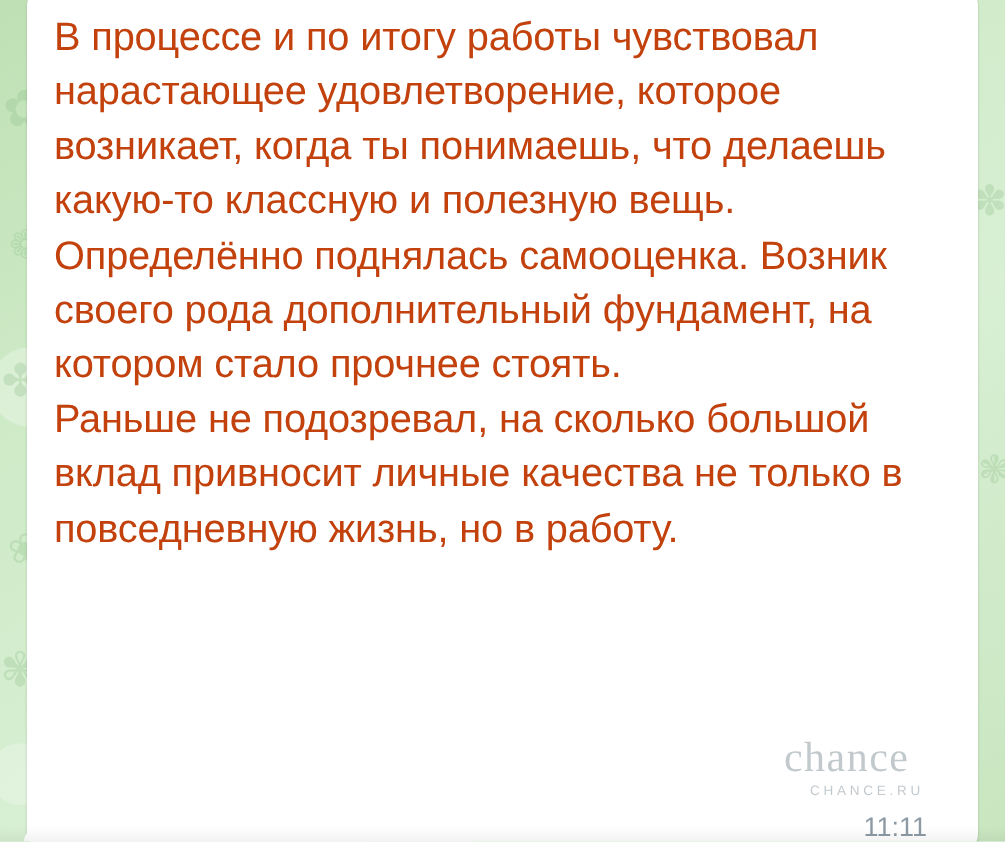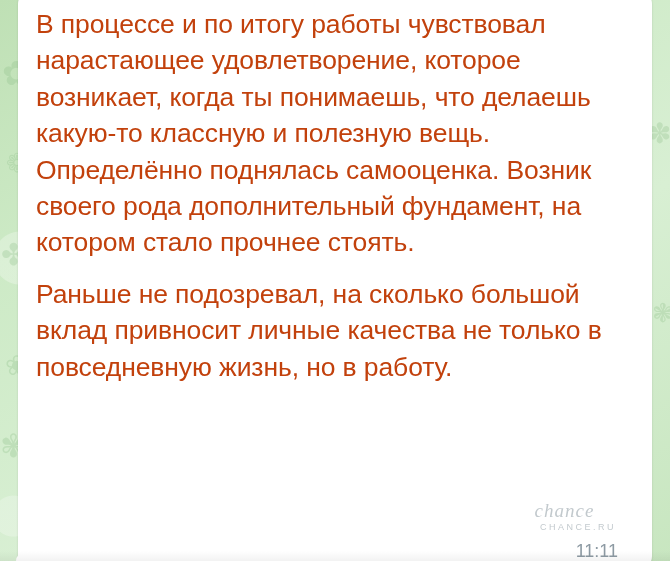--- a/index.html
+++ b/index.html
@@ -64,21 +64,21 @@
   }
 
   .msg-text {
     color: #c2410c;
     font-size: 26.5px;
     line-height: 36.4px;
     letter-spacing: -0.1px;
     white-space: pre-wrap;
     word-wrap: break-word;
   }
-  .para + .para { margin-top: 15px; }
+  .para + .para { margin-top: 0px; }
 
   
   .meta {
     position: absolute;
     right: 34px;
     bottom: 8px;
     display: flex;
     align-items: center;
     gap: 5px;
   }
@@ -93,22 +93,21 @@
     position: absolute;
     right: 36px;
     bottom: 38px;
     text-align: center;
     color: rgba(120,135,145,0.45);
     user-select: none;
     pointer-events: none;
   }
   .watermark .wm-main {
     font-family: "Liberation Serif", serif;
-    font-style: italic;
-    font-size: 19px;
+    font-size: 28px;
     letter-spacing: 1px;
     line-height: 1;
   }
   .watermark .wm-sub {
     font-size: 9px;
     letter-spacing: 2.5px;
     margin-top: 2px;
     margin-left: 27px;
   }
 

